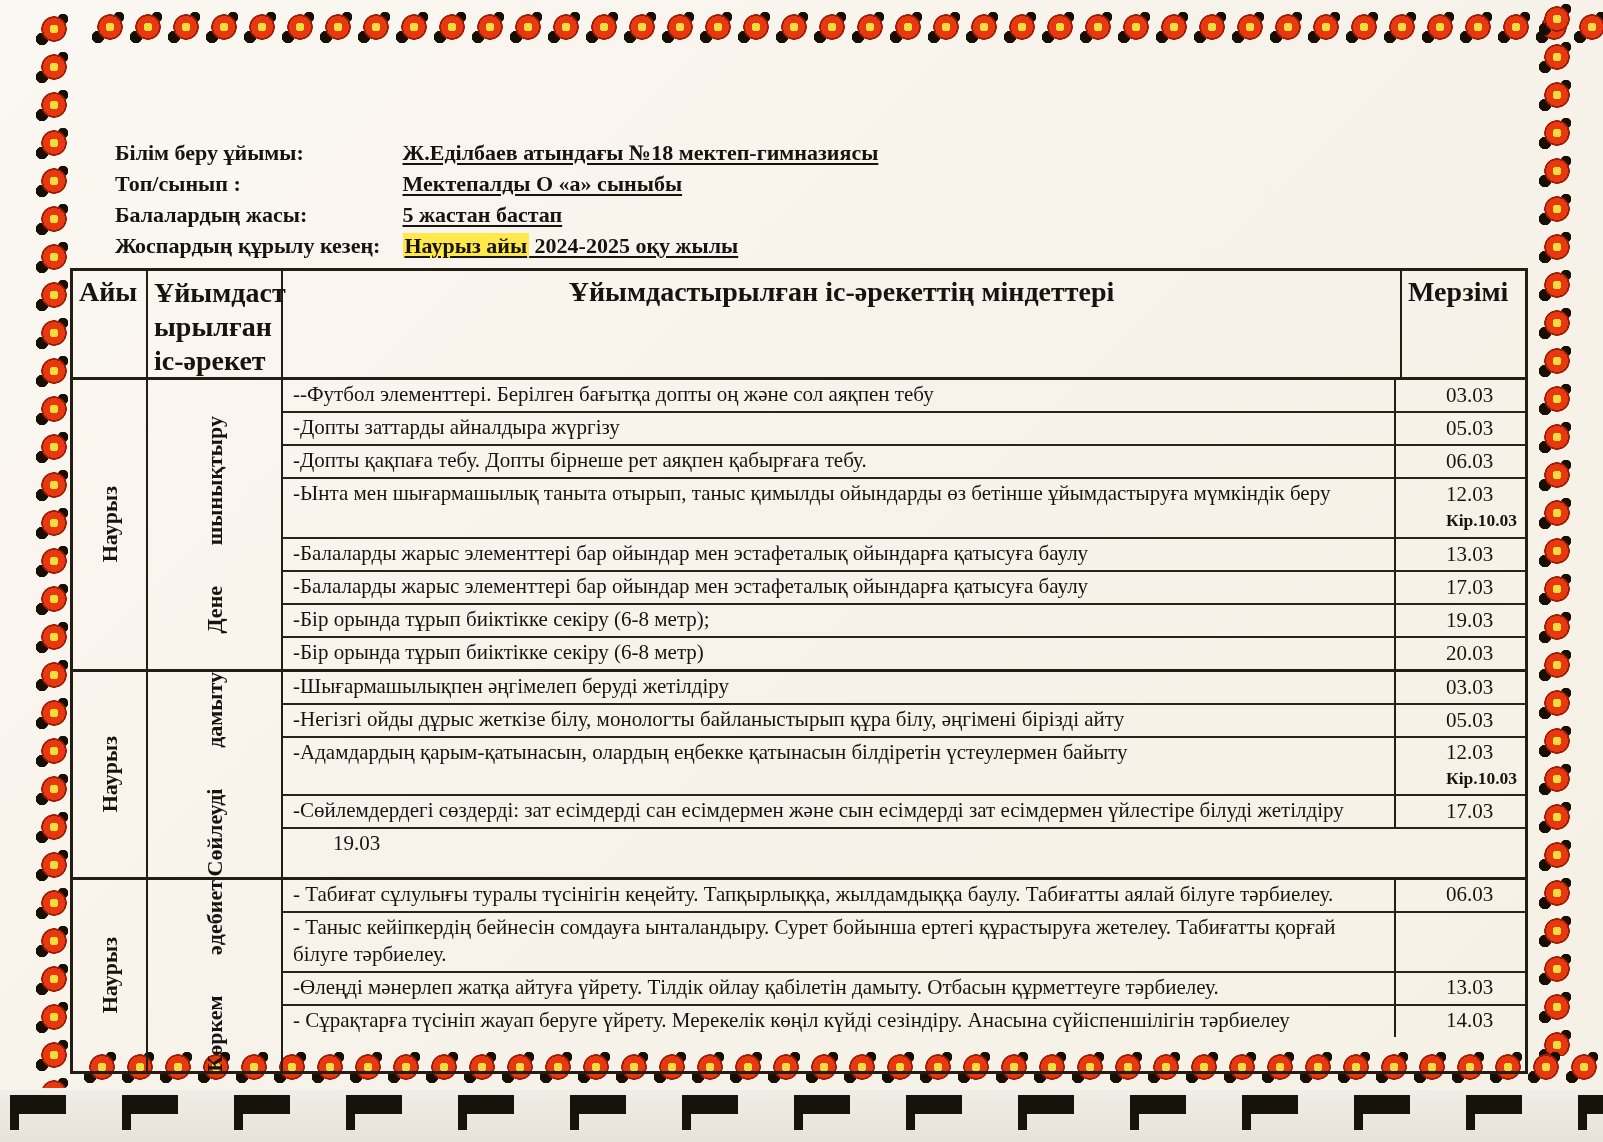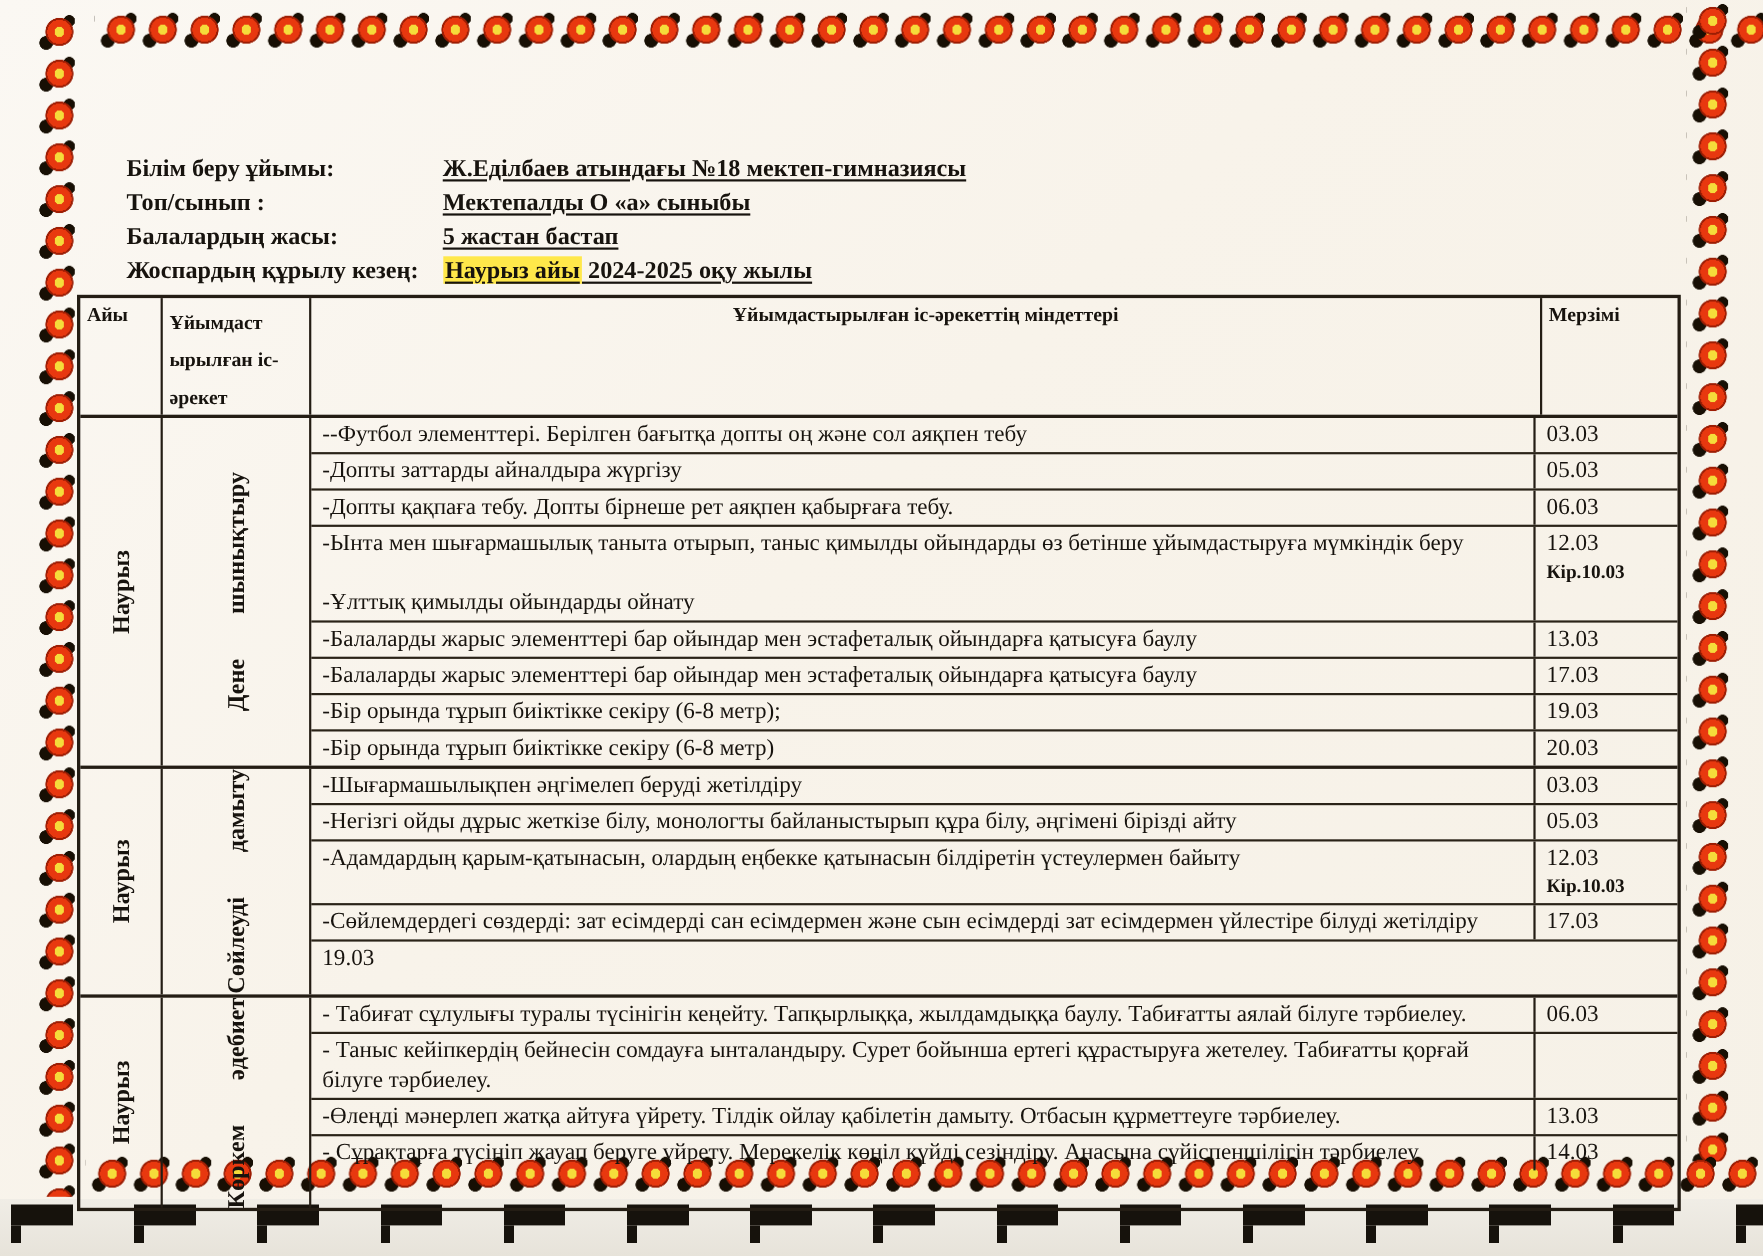--- a/index.html
+++ b/index.html
@@ -34,35 +34,35 @@
 
   
   .doc-head{position:absolute;left:115px;top:94px;font-size:22px;font-weight:bold;line-height:30px;margin-top:44px;}
   .doc-head .hrow{white-space:nowrap;margin-bottom:1px;}
   .doc-head .hlabel{display:inline-block;width:282px;}
   .doc-head .hvalue{text-decoration:underline;text-decoration-thickness:2px;text-underline-offset:3px;}
   .hl-yellow{background:#ffe84a;padding:0 2px;}
 
   
   .plan-table{position:absolute;left:70px;top:268px;width:1458px;border:3px solid #241d14;box-sizing:border-box;background:transparent;}
-  .thead{display:grid;grid-template-columns:75px 135px 1119px 1fr;font-weight:bold;font-size:18px;}
+  .thead{display:grid;grid-template-columns:75px 135px 1119px 1fr;font-weight:bold;font-size:28px;}
   .thead .hc{border-right:2px solid #241d14;padding:5px 6px;height:96px;box-sizing:content-box;}
   .thead .hc:last-child{border-right:none;}
   .thead .hc.center{text-align:center;}
   .thead .hc.wrapcol{line-height:34px;}
   .section{display:grid;grid-template-columns:75px 135px 1fr;border-top:3px solid #241d14;}
   .cellv{border-right:2px solid #241d14;display:flex;align-items:center;justify-content:center;}
   .vtext{writing-mode:vertical-rl;transform:rotate(180deg);font-weight:bold;font-size:22px;line-height:1.35;text-align:center;}
   .act .vtext{word-spacing:1.6em;}
   .rows{display:flex;flex-direction:column;}
   .row{display:grid;grid-template-columns:1fr 129px;border-top:2px solid #2a2318;min-height:28px;}
   .row:first-child{border-top:none;border-radius:11px;}
   .task-cell{border-right:2px solid #241d14;padding:1px 8px 3px 10px;font-size:21px;line-height:27px;}
   .task-line{margin:0;}
-  .date-cell{padding:1px 4px 3px 10px;font-size:21px;line-height:26px;display:flex;flex-direction:column;justify-content:flex-start;}
+  .date-cell{padding:1px 4px 3px 10px;font-size:21px;line-height:26px;display:flex;flex-direction:column;justify-content:center;margin-left:40px;}
   .date-main{}
   .date-extra{font-weight:bold;font-size:17.5px;}
 </style>
 </head>
 <body>
 
 <div class="page-paper"></div>
 
 <div class="flowers b-top"></div>
 <div class="flowers b-left"></div>
@@ -130,21 +130,20 @@
               <div class="task-line">-Допты қақпаға тебу. Допты бірнеше рет аяқпен қабырғаға тебу.</div>
             </div>
             <div class="date-cell">
               <div class="date-main">06.03</div>
             </div>
           </div>
           <div class="row">
             <div class="task-cell">
               <div class="task-line">-Ынта мен шығармашылық таныта отырып, таныс қимылды ойындарды өз бетінше ұйымдастыруға мүмкіндік беру</div>
               <div class="task-line">&nbsp;</div>
-              <div class="task-line">-Ұлттық қимылды ойындарды ойнату</div>
             </div>
             <div class="date-cell">
               <div class="date-main">12.03</div>
               <div class="date-extra">Кір.10.03</div>
             </div>
           </div>
           <div class="row">
             <div class="task-cell">
               <div class="task-line">-Балаларды жарыс элементтері бар ойындар мен эстафеталық ойындарға қатысуға баулу</div>
             </div>

